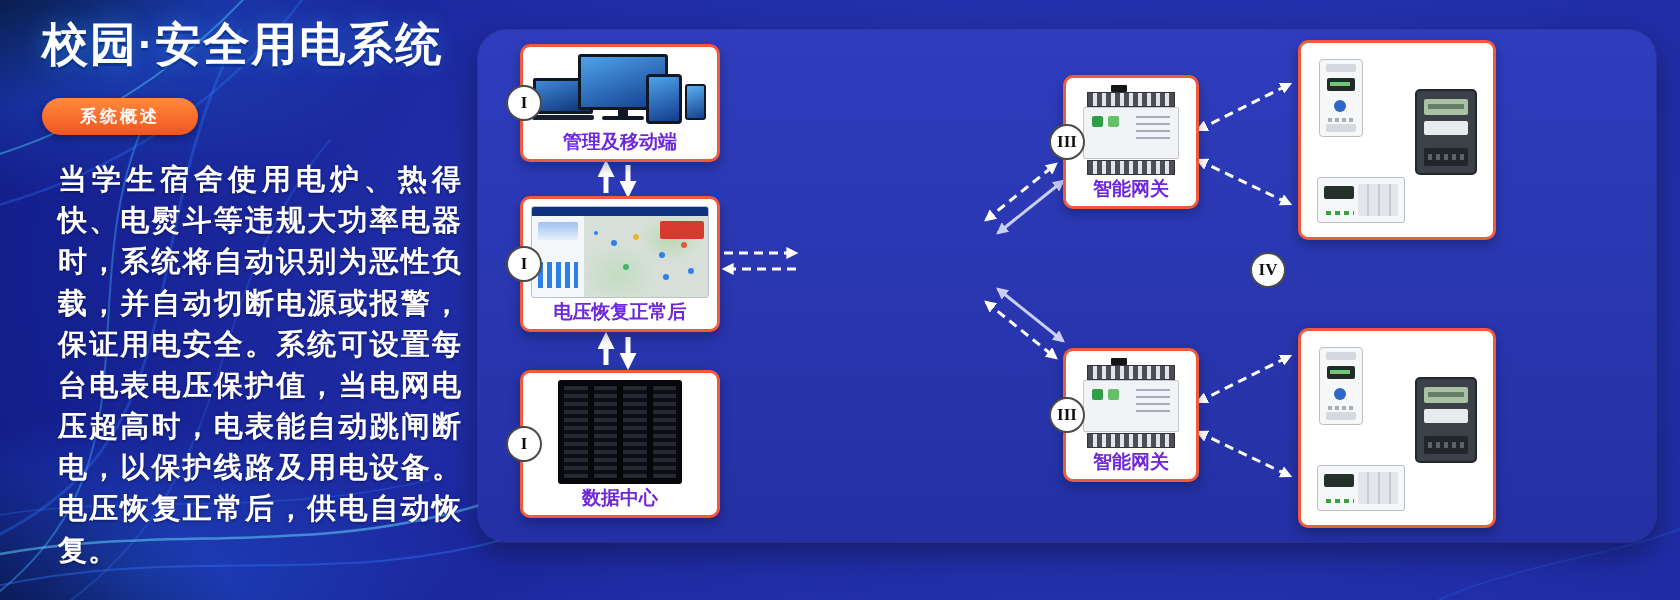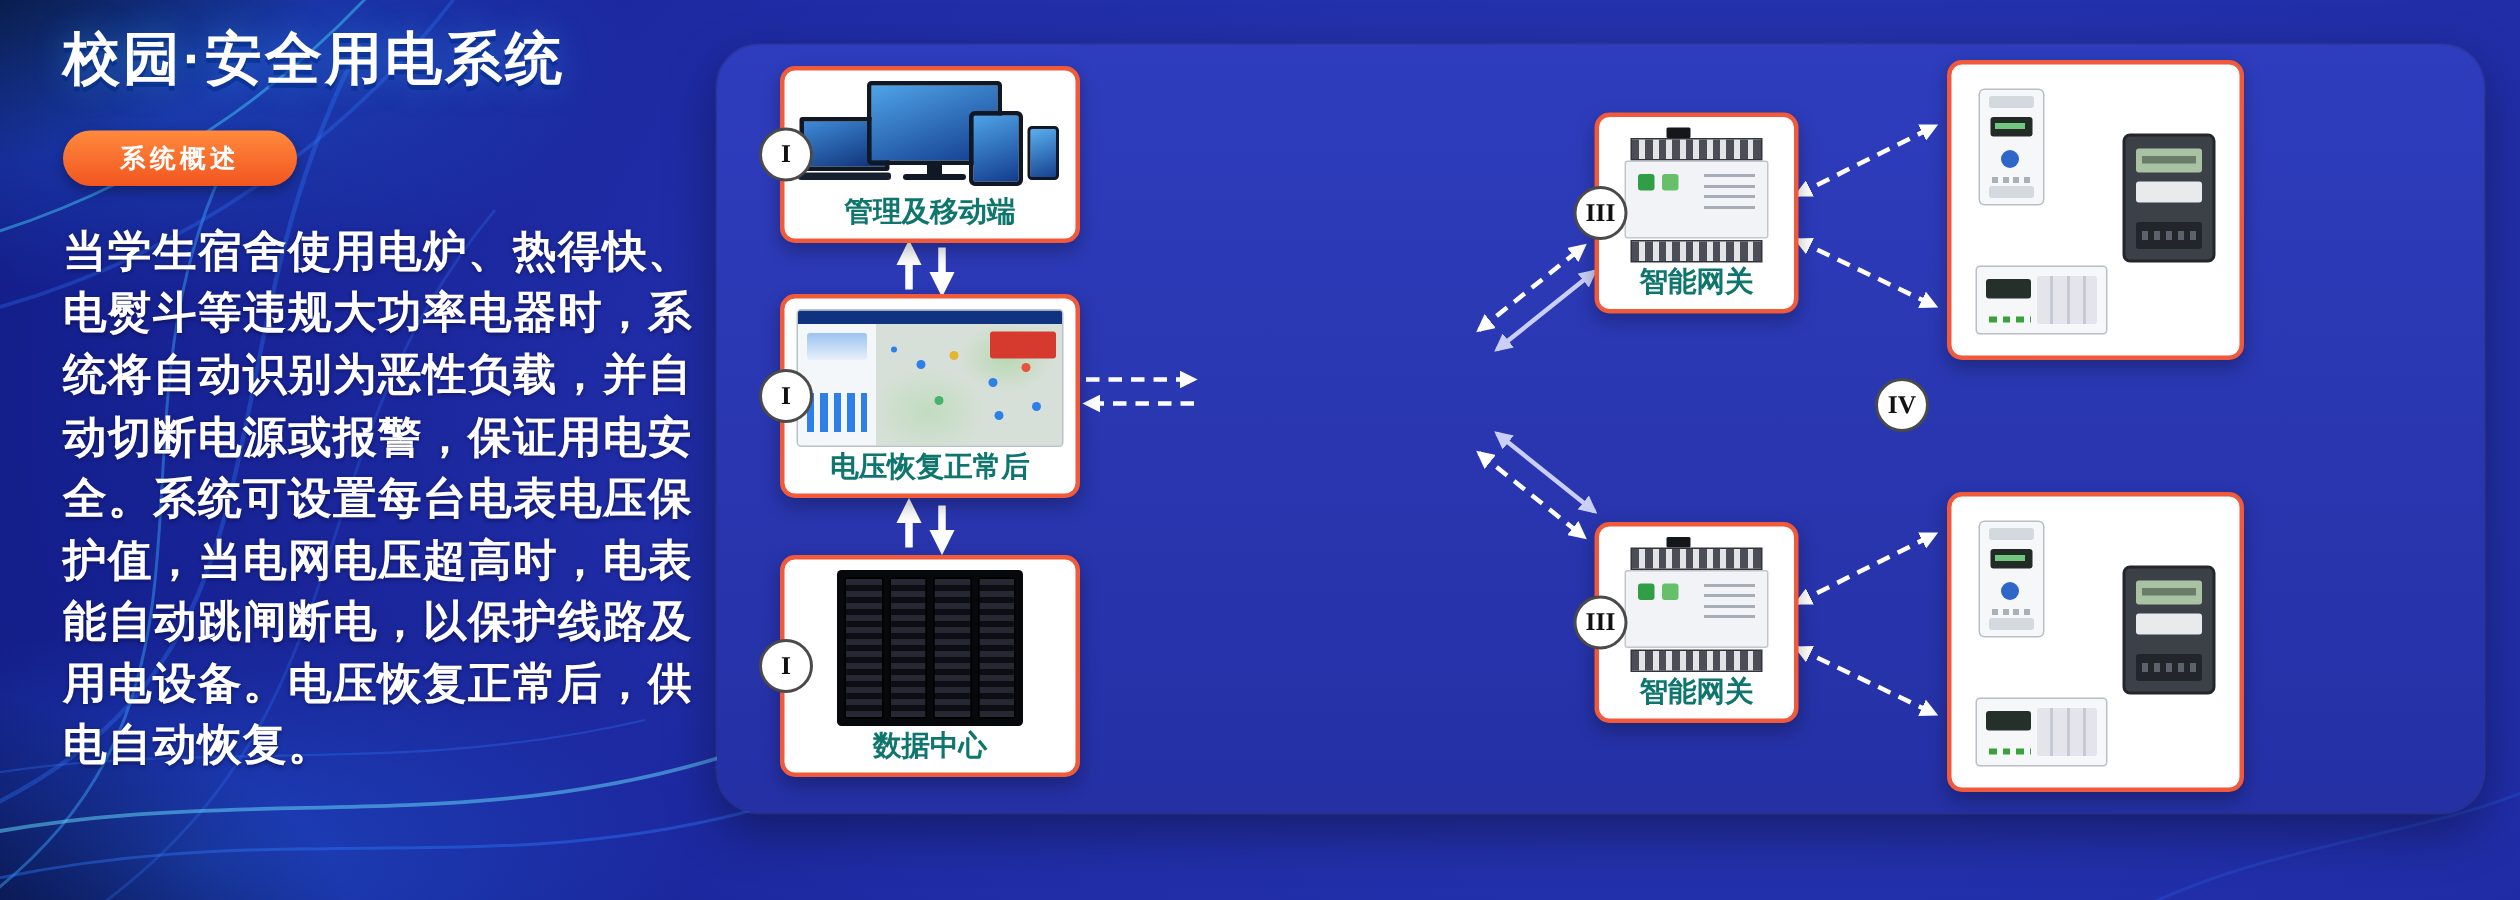--- a/index.html
+++ b/index.html
@@ -8,37 +8,37 @@
     background:
       radial-gradient(700px 380px at -4% -8%, rgba(1,16,24,.95), transparent 42%),
       radial-gradient(760px 420px at -6% 108%, rgba(2,10,34,.9), transparent 46%),
       radial-gradient(520px 260px at 8% 96%, rgba(42,120,255,.38), transparent 62%),
       radial-gradient(520px 260px at 6% 6%, rgba(40,140,255,.30), transparent 62%),
       radial-gradient(1500px 950px at 68% 45%, #2a39b5 0%, #1f2ca6 48%, #15208f 74%, #0b1464 100%);}
   .bg-waves{position:absolute;inset:0;z-index:0;pointer-events:none;}
 
   
   .left-col{position:absolute;left:42px;top:14px;width:420px;z-index:2;color:#fff;}
-  .page-title{font-size:38px;font-weight:900;letter-spacing:2px;margin:0 0 22px 0;color:#fff;
+  .page-title{font-size:46px;font-weight:900;letter-spacing:2px;margin:0 0 22px 0;color:#fff;
     text-shadow:0 3px 0 rgba(0,40,130,.55), 0 0 22px rgba(60,180,255,.35);}
   .badge{display:inline-block;background:linear-gradient(180deg,#ff8a3d,#f2551f);
     color:#fff;font-size:17px;font-weight:700;letter-spacing:3px;
     padding:7px 38px;border-radius:22px;box-shadow:0 3px 8px rgba(0,0,0,.35);}
-  .desc{margin:24px 0 0 0;font-size:29px;line-height:1.42;font-weight:600;letter-spacing:1px;
+  .desc{margin:24px 0 0 16px;font-size:29px;line-height:1.42;font-weight:600;letter-spacing:1px;
     color:#fff;text-align:justify;text-shadow:0 1px 3px rgba(0,0,40,.5);}
 
   
   .panel{position:absolute;left:478px;top:30px;width:1178px;height:512px;z-index:1;
     background:linear-gradient(180deg,#2e3dbd,#2430a4);border-radius:28px;
     box-shadow:0 0 0 1px rgba(255,255,255,.07), 0 12px 34px rgba(0,0,0,.38);}
   .arrows{position:absolute;inset:0;z-index:1;pointer-events:none;}
 
   .node{position:absolute;z-index:2;background:#fff;border:3px solid #f0593a;border-radius:10px;
     box-shadow:0 5px 12px rgba(0,0,0,.28);display:flex;flex-direction:column;align-items:center;}
-  .node-label{margin-top:auto;padding:2px 0 6px;font-size:19px;font-weight:700;color:#0f766e;text-align:center;line-height:1.15;}
+  .node-label{margin-top:auto;padding:2px 0 6px;font-size:19px;font-weight:700;color:#6d28d9;text-align:center;line-height:1.15;}
   .numeral{position:absolute;left:-17px;top:50%;transform:translateY(-50%);width:32px;height:32px;border-radius:50%;
     background:#fff;border:2px solid #4a4a4a;display:flex;align-items:center;justify-content:center;
     font-family:"Liberation Serif",serif;font-size:17px;font-weight:700;color:#111;z-index:3;}
 
   #node-mgmt{left:42px;top:14px;width:194px;height:112px;}
   #node-platform{left:42px;top:166px;width:194px;height:130px;}
   #node-datacenter{left:42px;top:340px;width:194px;height:142px;}
   #node-iot{left:332px;top:155px;width:172px;height:152px;}
   #node-gateway-top{left:585px;top:45px;width:130px;height:128px;}
   #node-gateway-bottom{left:585px;top:318px;width:130px;height:128px;}

